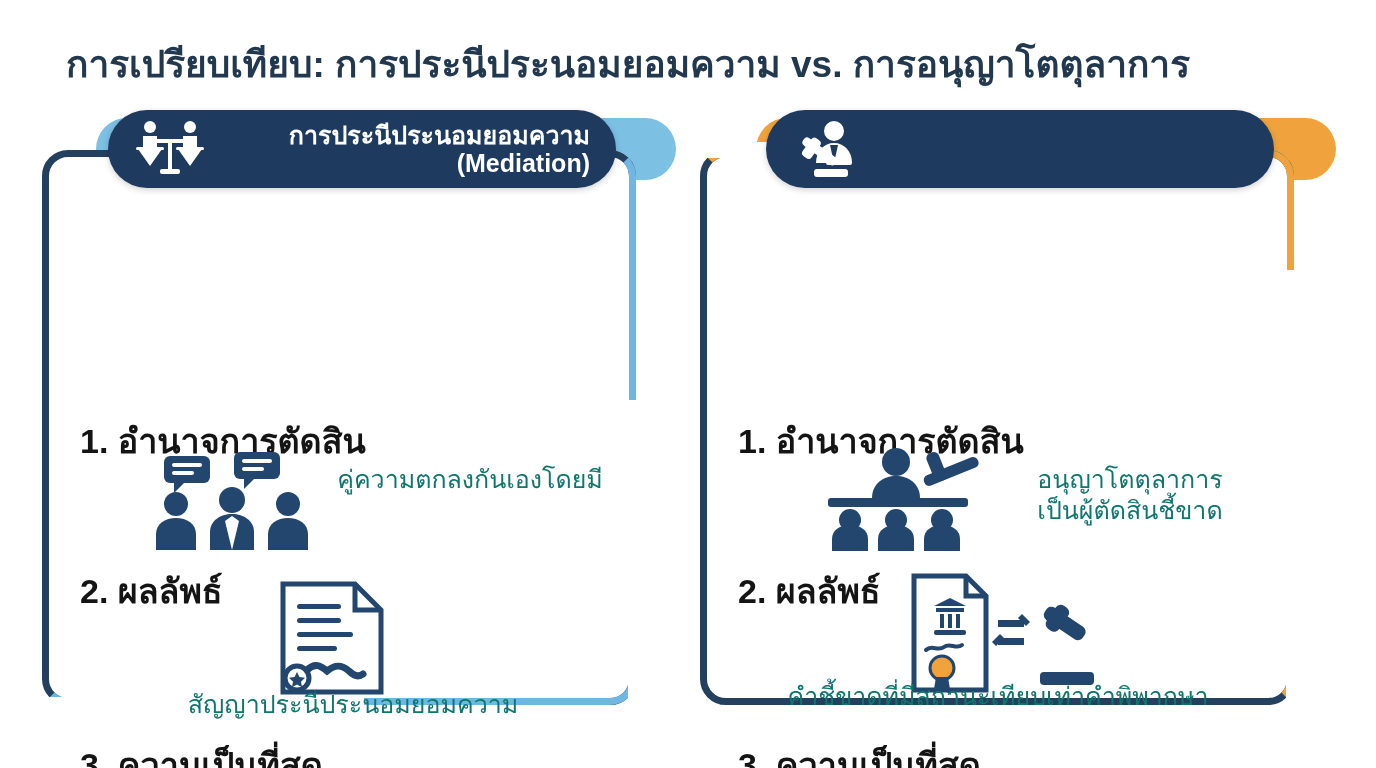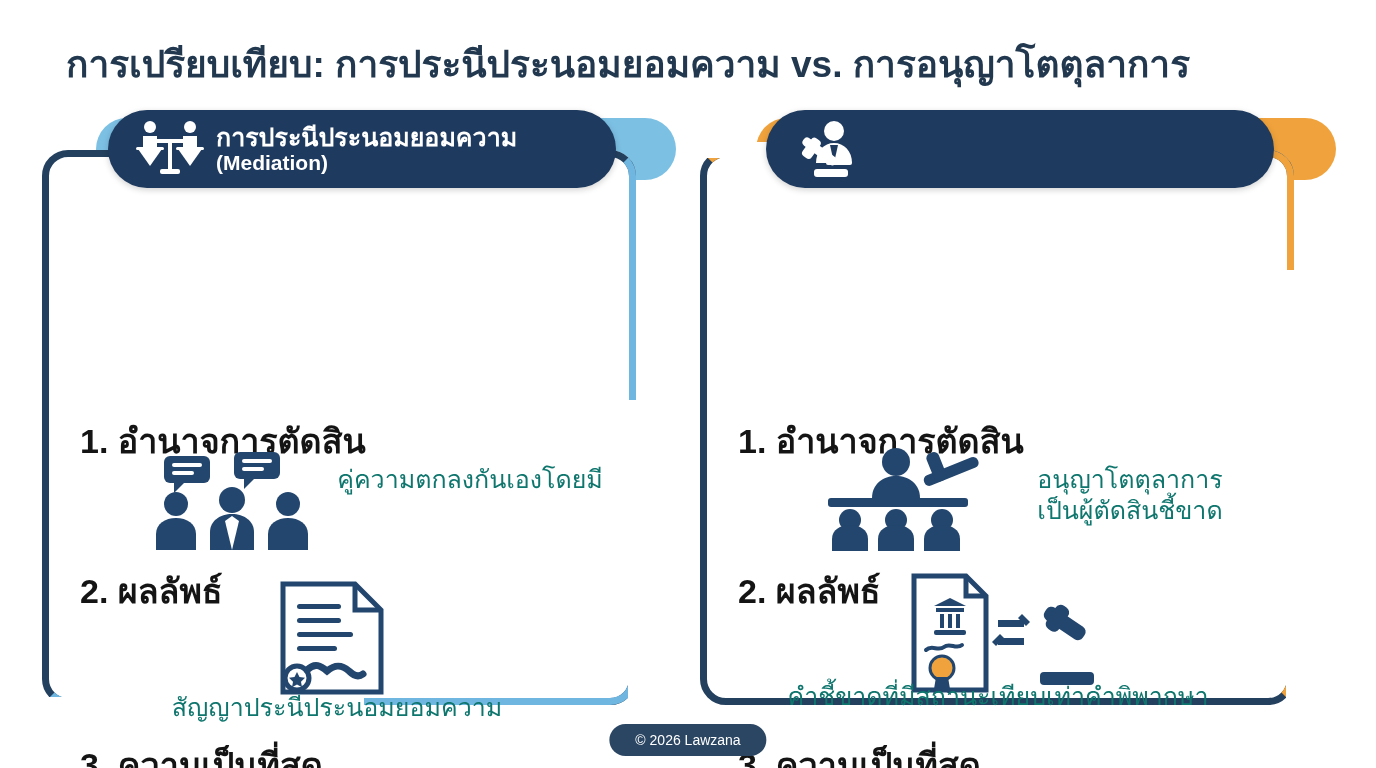--- a/index.html
+++ b/index.html
@@ -73,25 +73,25 @@
     background: #1e3a5f;
     display: flex; align-items: center;
     padding: 0 26px;
     box-shadow: 0 2px 6px rgba(0,0,0,.18);
   }
   .header-left  { left: 108px; width: 508px; }
   .header-right { left: 766px; width: 508px; }
 
   .header-icon { width: 72px; height: 60px; flex: 0 0 72px; margin-right: 10px; }
   .header-text {
-    flex: 1; text-align: left; color: #ffffff;
+    flex: 1; text-align: right; color: #ffffff;
     font-weight: bold; line-height: 1.12;
   }
   .header-text .l1 { font-size: 25px; display: block; }
-  .header-text .l2 { font-size: 21px; display: block; }
+  .header-text .l2 { font-size: 25px; display: block; }
 
   
   .body { position: absolute; top: 196px; left: 0; width: 100%; height: 359px; }
   .sec-title {
     position: absolute;
     font-size: 34px; font-weight: bold; color: #141414;
     white-space: nowrap;
   }
   .sec-text {
     position: absolute;
@@ -101,21 +101,21 @@
 
   .ico { position: absolute; }
 
   
   .l-t1 { left: 38px; top: 68px; }
   .l-i1 { left: 108px; top: 104px; width: 170px; height: 100px; }
   .l-x1 { left: 268px; top: 118px; width: 320px; }
 
   .l-t2 { left: 38px; top: 218px; }
   .l-i2 { left: 225px; top: 232px; width: 130px; height: 120px; }
-  .l-x2 { left: 30px; top: 346px; width: 530px; }
+  .l-x2 { left: 46px; top: 346px; width: 530px; font-family: Liberation Mono, monospace; }
 
   .l-t3 { left: 38px; top: 392px; }
 
   
   .r-t1 { left: 38px; top: 68px; }
   .r-i1 { left: 110px; top: 100px; width: 175px; height: 105px; }
   .r-x1 { left: 285px; top: 118px; width: 290px; }
 
   .r-t2 { left: 38px; top: 218px; }
   .r-i2 { left: 200px; top: 226px; width: 200px; height: 130px; }
@@ -303,15 +303,14 @@
         <path d="M24 44c0-12 8-20 18-20s18 8 18 20z"></path>
         <path d="M38 26h8l-4 18z" fill="#1e3a5f"></path>
         <rect x="8" y="28" width="40" height="9" rx="4" transform="rotate(36 28 32)"></rect>
         <rect x="14" y="18" width="11" height="22" rx="4" transform="rotate(36 19 29)"></rect>
         <rect x="22" y="50" width="34" height="8" rx="3"></rect>
         <rect x="34" y="42" width="26" height="4" rx="2"></rect>
       </g>
     </svg>
   </div>
 
-  <div class="footer">© 2026 Lawzana</div>
 
 </div>
 
 </body></html>

